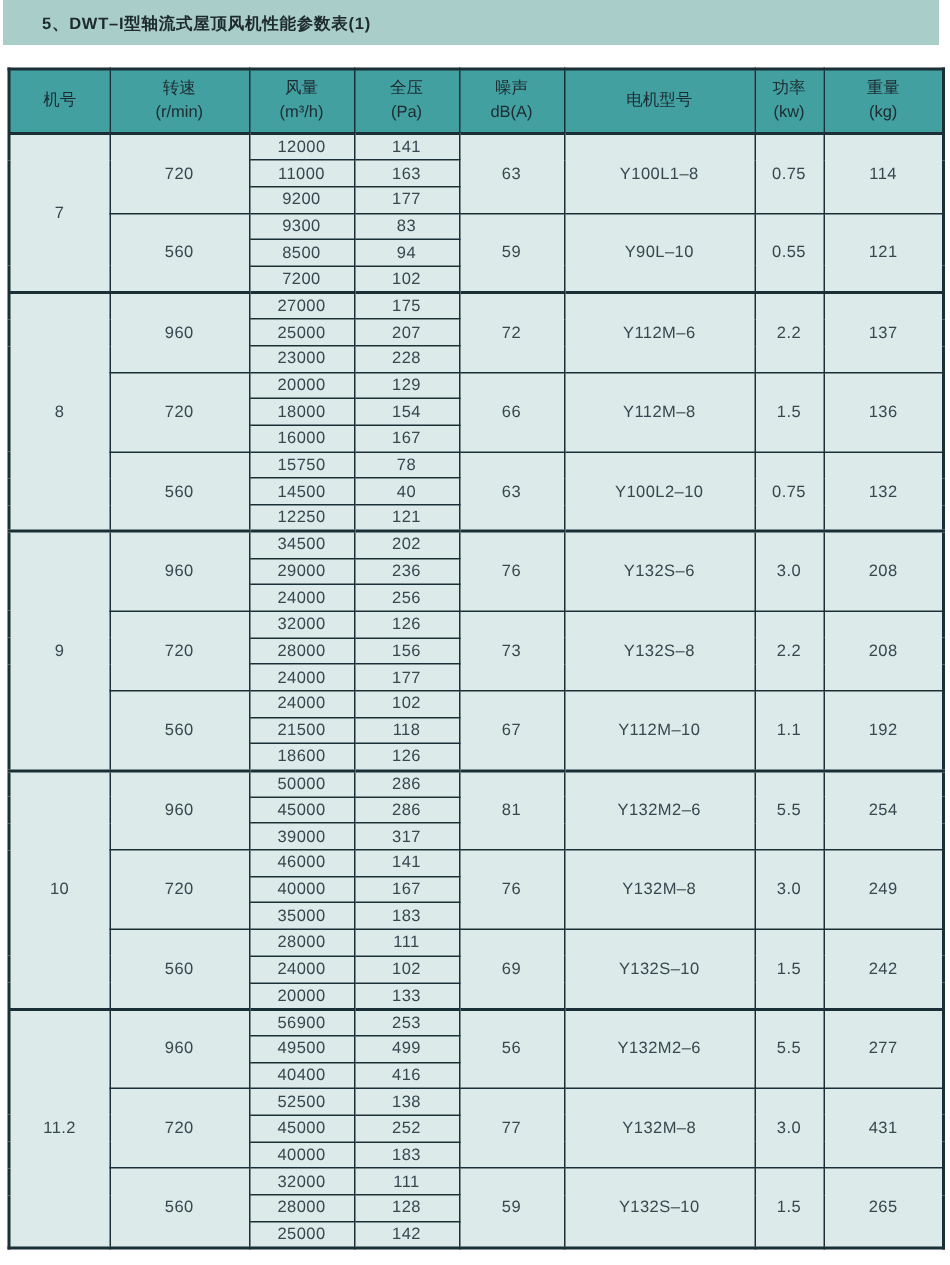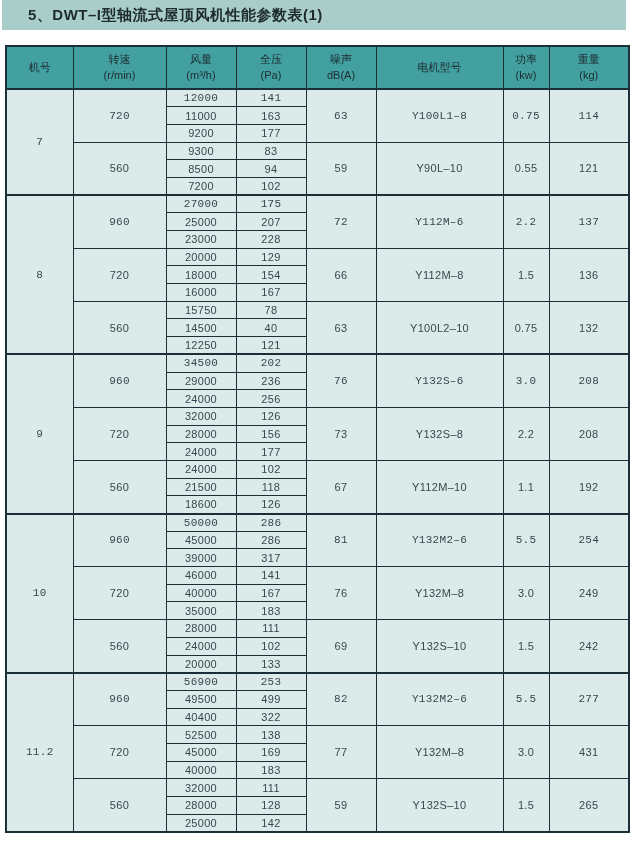--- a/index.html
+++ b/index.html
@@ -20,21 +20,21 @@
     overflow:hidden;
   }
   .title-bar{
     margin-left:2px;
     width:624px;height:30px;
     background:var(--title-bar-bg);
     display:flex;align-items:center;
   }
   .title-bar .title{
     padding-left:26px;
-    font-size:15px;font-weight:bold;
+    font-size:11px;font-weight:bold;
     color:var(--text-dark);
     letter-spacing:0.5px;
   }
   table.perf{
     margin:15px 0 0 5px;
     width:623px;
     border-collapse:collapse;
     table-layout:fixed;
     border:2px solid var(--border);
   }
@@ -62,21 +62,20 @@
     border:1px solid var(--border);
     height:17.7px;
     font-size:11px;
     color:var(--text-cell);
     text-align:center;vertical-align:middle;
     padding:0;
     letter-spacing:0.3px;
   }
   tr.machine-start td{
     border-top:2px solid var(--border);
-    font-family:Liberation Mono, monospace;
   }
 </style>
 </head>
 <body>
 
 <div class="title-bar">
   <span class="title">5、DWT–I型轴流式屋顶风机性能参数表(1)</span>
 </div>
 
 <table class="perf">
@@ -314,45 +313,45 @@
       </tr>
       <tr>
         <td>20000</td>
         <td>133</td>
       </tr>
       <tr class="machine-start">
         <td rowspan="9">11.2</td>
         <td rowspan="3">960</td>
         <td>56900</td>
         <td>253</td>
-        <td rowspan="3">82</td>
+        <td rowspan="3">56</td>
         <td rowspan="3">Y132M2–6</td>
         <td rowspan="3">5.5</td>
         <td rowspan="3">277</td>
       </tr>
       <tr>
         <td>49500</td>
         <td>499</td>
       </tr>
       <tr>
         <td>40400</td>
-        <td>322</td>
+        <td>416</td>
       </tr>
       <tr>
         <td rowspan="3">720</td>
         <td>52500</td>
         <td>138</td>
         <td rowspan="3">77</td>
         <td rowspan="3">Y132M–8</td>
         <td rowspan="3">3.0</td>
         <td rowspan="3">431</td>
       </tr>
       <tr>
         <td>45000</td>
-        <td>169</td>
+        <td>252</td>
       </tr>
       <tr>
         <td>40000</td>
         <td>183</td>
       </tr>
       <tr>
         <td rowspan="3">560</td>
         <td>32000</td>
         <td>111</td>
         <td rowspan="3">59</td>

